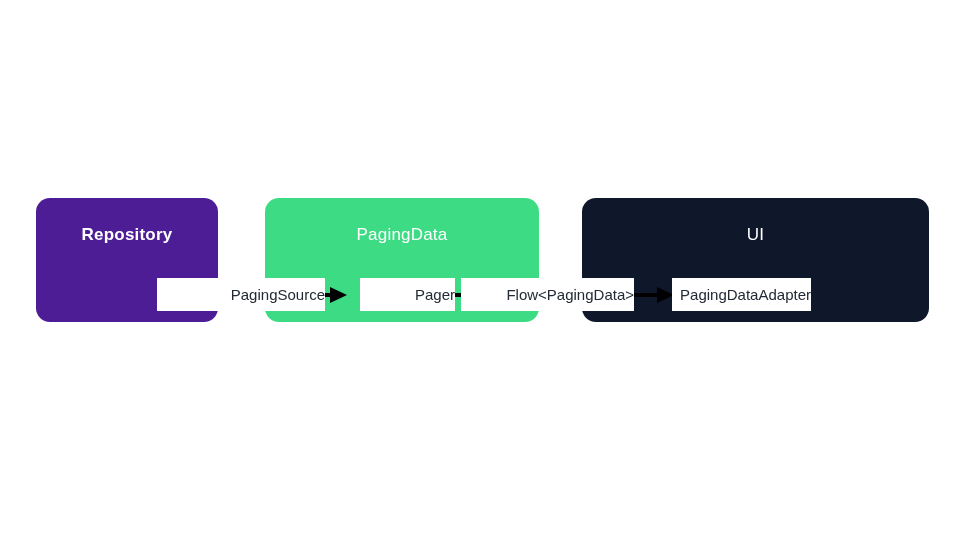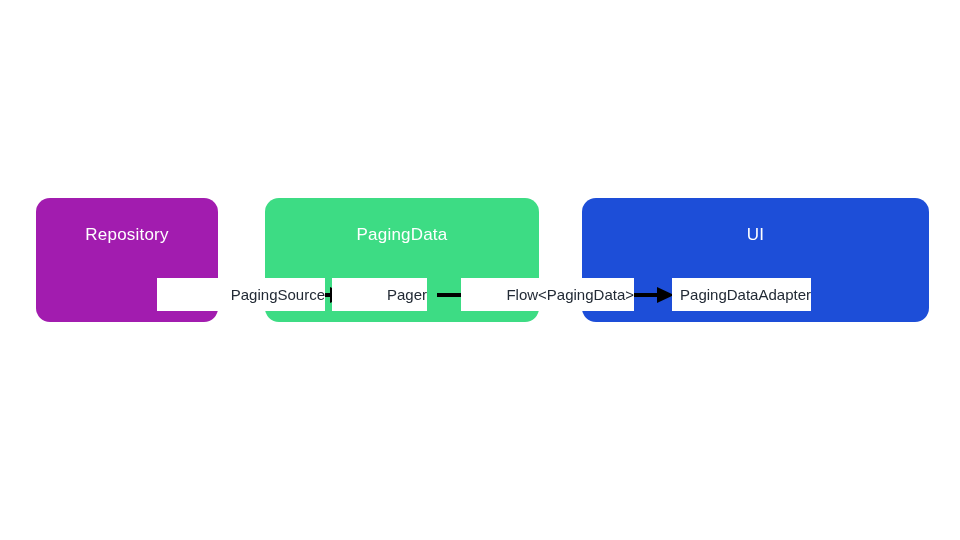--- a/index.html
+++ b/index.html
@@ -50,48 +50,48 @@
     background: #ffffff;
     color: #222a35;
     font-size: 15px;
     line-height: 33px;
     text-align: right;
     white-space: nowrap;
     box-sizing: border-box;
     z-index: 4;
   }
   #node-pagingsource      { left: 157px; width: 168px; }
-  #node-pager             { left: 332px; width: 95px;  }
+  #node-pager             { left: 360px; width: 95px;  }
   #node-flow              { left: 461px; width: 173px; padding-left: 16px; }
   #node-pagingdataadapter { left: 672px; width: 139px; }
 
   
   .connector {
     position: absolute;
     z-index: 3;
     overflow: visible;
   }
   #conn-source-to-pager { left: 322px; top: 284px; width: 26px; height: 22px; }
   #conn-pager-to-flow   { left: 437px; top: 284px; width: 27px; height: 22px; }
   #conn-flow-to-adapter { left: 631px; top: 284px; width: 44px; height: 22px; }
 </style>
 </head>
 <body>
 
 <div id="diagram">
 
-  <div class="panel" id="panel-repository" style="background:#a21caf;">
+  <div class="panel" id="panel-repository" style="background:#4c1d95;font-weight:bold;">
     <div class="panel-title">Repository</div>
   </div>
 
   <div class="panel" id="panel-viewmodel" style="background:#3ddc84;">
     <div class="panel-title">PagingData</div>
   </div>
 
-  <div class="panel" id="panel-ui" style="background:#1d4ed8;">
+  <div class="panel" id="panel-ui" style="background:#0f172a;">
     <div class="panel-title">UI</div>
   </div>
 
   <svg class="connector" id="conn-source-to-pager" width="26" height="22" viewBox="0 0 26 22">
     <line x1="0" y1="11" x2="14" y2="11" stroke="#000000" stroke-width="4"></line>
     <polygon points="8,3 25,11 8,19" fill="#000000"></polygon>
   </svg>
 
   <svg class="connector" id="conn-pager-to-flow" width="27" height="22" viewBox="0 0 27 22">
     <line x1="0" y1="11" x2="27" y2="11" stroke="#000000" stroke-width="4"></line>

